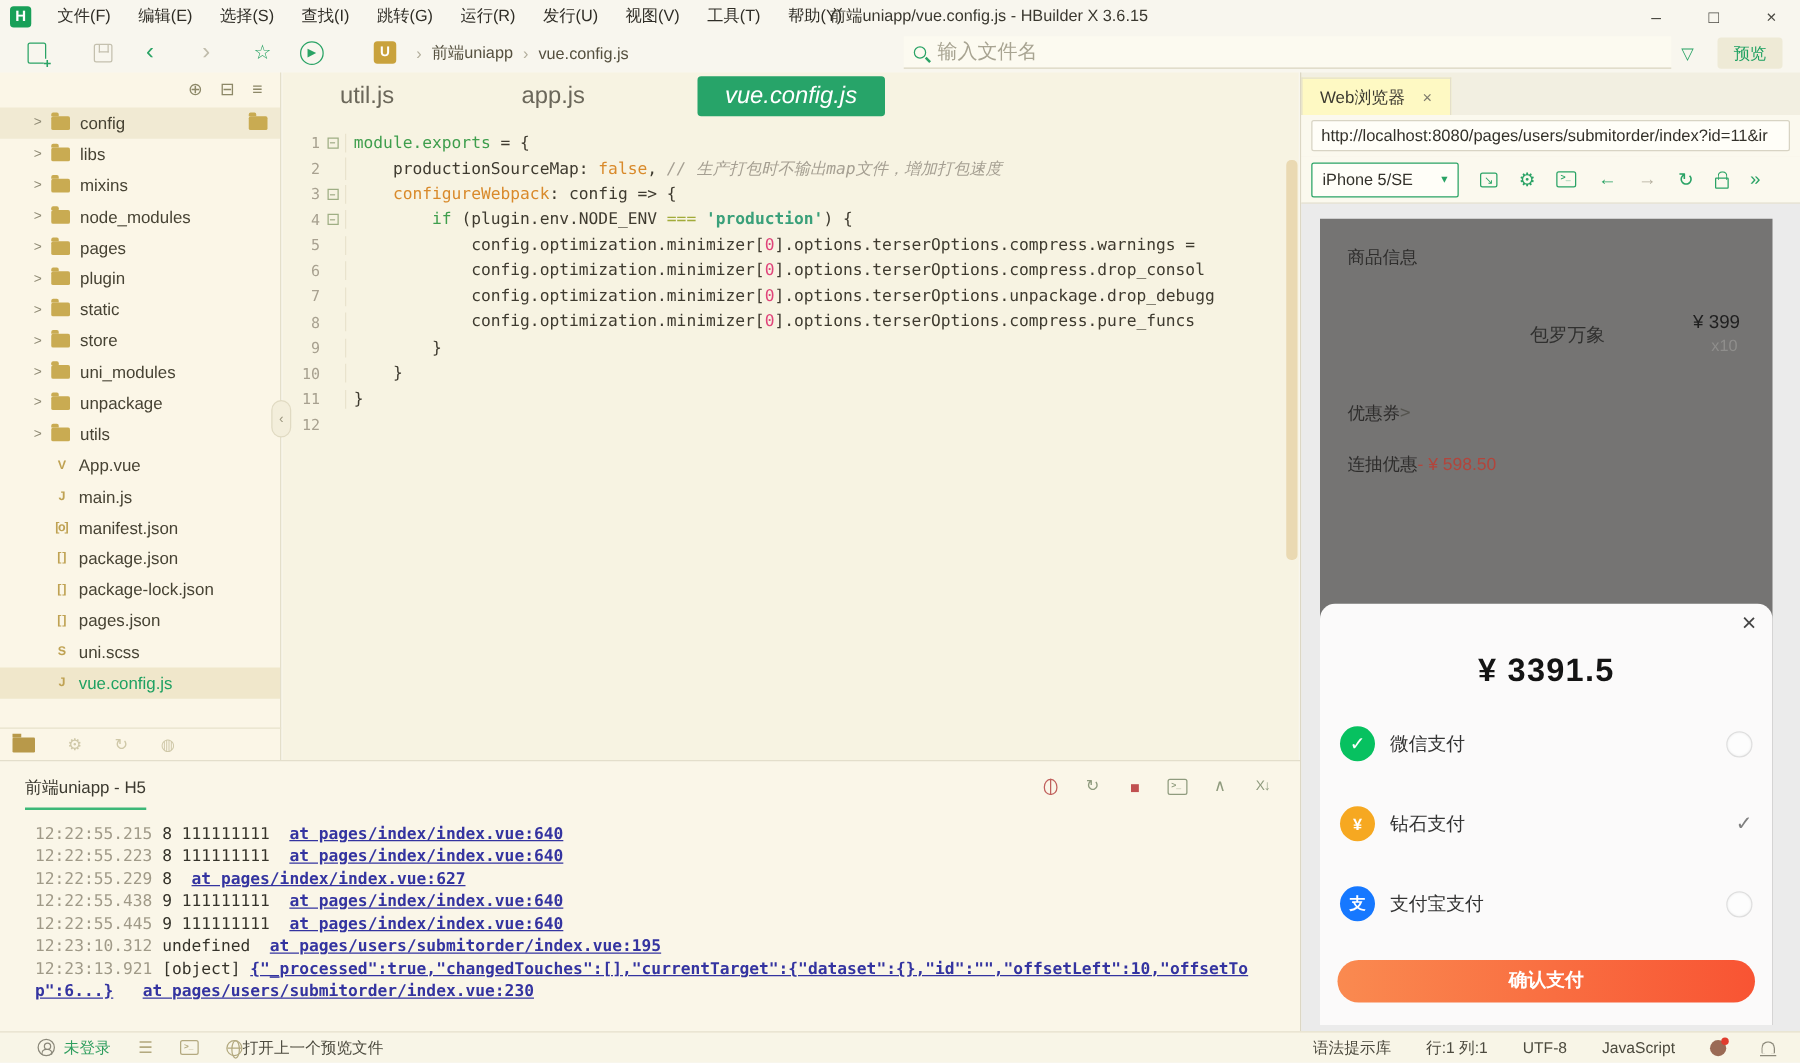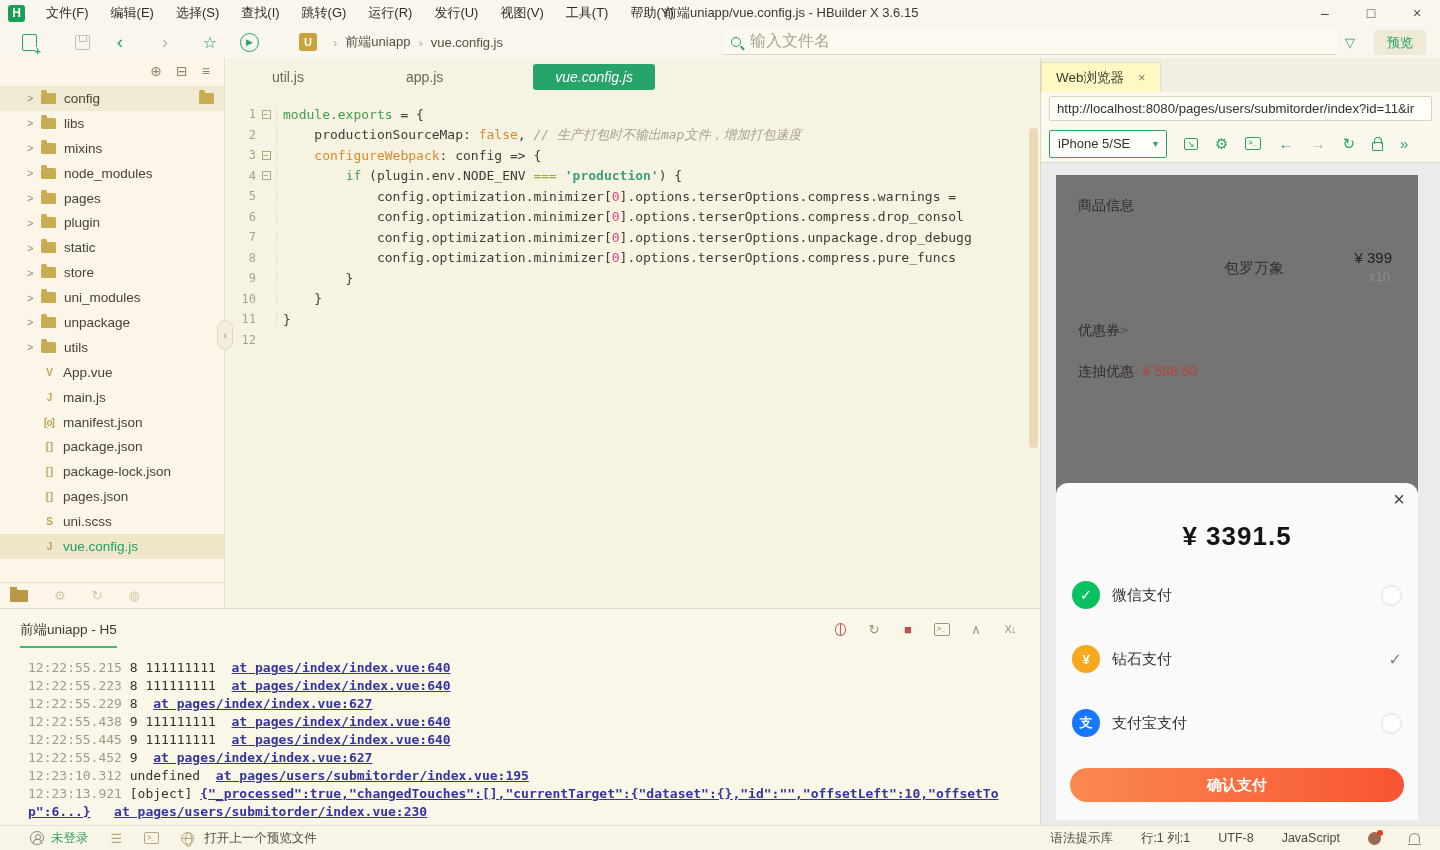--- a/index.html
+++ b/index.html
@@ -51,21 +51,21 @@
   .tree-row.active .tree-label { color:#1fa162; }
   .tree-trail { margin-left:auto; margin-right:10px; }
   .side-tabs { position:absolute; bottom:0; left:0; width:225px; height:26px; border-top:1px solid #e8e2cc; display:flex; align-items:center; gap:26px; padding-left:10px; }
   .side-tab-folder { width:18px; height:12px; background:#b8994a; border-radius:1px; position:relative; }
   .side-tab-folder::before { content:""; position:absolute; top:-3px; left:0; width:7px; height:3px; background:#b8994a; }
   .side-dim { color:#cfc8a8; font-size:13px; }
 
   
   .editor { position:absolute; left:226px; top:0; width:813px; height:550px; background:#f7f3e2; }
   .ed-tabs { height:38px; display:flex; align-items:center; padding-left:34px; }
-  .ed-tab { color:#6b675a; font-size:14px; margin-right:78px; padding:5px 12px; }
+  .ed-tab { color:#6b675a; font-size:19px; margin-right:78px; padding:5px 12px; }
   .ed-tab.active { background:#27a469; color:#fff; font-style:italic; border-radius:3px; margin-right:0; padding:5px 22px; }
   .code { position:absolute; top:46px; left:0; right:12px; font-family:"DejaVu Sans Mono","Liberation Mono",monospace; font-size:13px; }
   .code-line { display:flex; height:20.5px; align-items:center; white-space:pre; }
   .gutter { width:30px; text-align:right; color:#a8a190; font-size:12px; flex:none; }
   .foldbox { width:20px; flex:none; display:flex; justify-content:center; }
   .foldbox span { width:9px; height:9px; border:1px solid #9fae84; color:#7f9166; font-size:8px; line-height:7px; text-align:center; background:#f7f3e2; }
   .code-text { border-left:1px solid #e9e3cd; padding-left:6px; overflow:hidden; flex:1; }
   .c-d { color:#3f3b30; } .c-kw { color:#3f9e4d; } .c-or { color:#d98a2b; }
   .c-st { color:#3aa07a;font-weight:bold; } .c-nu { color:#e0447a; } .c-op { color:#a2ab3a; }
   .c-co { color:#a59f92; font-style:italic; }
@@ -138,21 +138,21 @@
   .statusbar { position:absolute; bottom:0; left:0; width:1440px; height:25px; background:#f8f5e7; border-top:1px solid #e5e0cc; display:flex; align-items:center; font-size:12.5px; color:#4c4a3e; }
   .sb-person { position:relative; width:14px; height:14px; border:1.3px solid #8b887a; border-radius:50%; margin:0 7px 0 30px; }
   .sb-person::before { content:""; position:absolute; left:4px; top:2px; width:4px; height:4px; border:1px solid #8b887a; border-radius:50%; }
   .sb-person::after { content:""; position:absolute; left:2px; top:7px; width:7px; height:4px; border:1px solid #8b887a; border-bottom:none; border-radius:4px 4px 0 0; }
   .sb-login { color:#2f9e5f; }
   .sb-ic { color:#b3a97f; margin-left:22px; font-size:13px; }
   .sb-term { width:15px; height:12px; border:1.2px solid #b3a97f; border-radius:2px; font-size:6.5px; line-height:9px; padding-left:2px; color:#b3a97f; margin-left:22px; font-weight:bold; }
   .sb-globe { position:relative; width:13px; height:13px; border:1.2px solid #b3a97f; border-radius:50%; margin-left:22px; }
   .sb-globe::before { content:""; position:absolute; left:3px; top:-1px; width:5px; height:13px; border:1px solid #b3a97f; border-radius:50%; }
   .sb-globe::after { content:""; position:absolute; left:0; top:5px; width:11px; height:1px; background:#b3a97f; }
-  .sb-openprev { margin-left:10px; }
+  .sb-openprev { margin-left:0; }
   .sb-right { margin-left:auto; display:flex; align-items:center; gap:28px; padding-right:20px; }
   .sb-pie { position:relative; width:13px; height:13px; border-radius:50%; background:#9a6a55; }
   .sb-pie::after { content:""; position:absolute; right:-2px; top:-2px; width:6px; height:6px; background:#e03c2e; border-radius:50%; }
   .sb-bell { position:relative; width:11px; height:10px; border:1.3px solid #8b887a; border-radius:6px 6px 1px 1px; border-bottom:none; }
   .sb-bell::after { content:""; position:absolute; left:-2px; bottom:-2px; width:13px; height:1.3px; background:#8b887a; }
 </style>
 </head>
 <body>
 
 <div class="app">
@@ -346,21 +346,20 @@
         <span class="ci">∧</span>
         <span class="ci" style="font-size:11px;letter-spacing:-1px;">X↓</span>
       </div>
     </div>
     <div class="logs">
         <div class="log-line"><span class="s-time">12:22:55.215 </span><span class="s-txt">8 111111111  </span><span class="s-link">at pages/index/index.vue:640</span></div>
         <div class="log-line"><span class="s-time">12:22:55.223 </span><span class="s-txt">8 111111111  </span><span class="s-link">at pages/index/index.vue:640</span></div>
         <div class="log-line"><span class="s-time">12:22:55.229 </span><span class="s-txt">8  </span><span class="s-link">at pages/index/index.vue:627</span></div>
         <div class="log-line"><span class="s-time">12:22:55.438 </span><span class="s-txt">9 111111111  </span><span class="s-link">at pages/index/index.vue:640</span></div>
         <div class="log-line"><span class="s-time">12:22:55.445 </span><span class="s-txt">9 111111111  </span><span class="s-link">at pages/index/index.vue:640</span></div>
-        <div class="log-line"><span class="s-time">12:22:55.452 </span><span class="s-txt">9  </span><span class="s-link">at pages/index/index.vue:627</span></div>
         <div class="log-line"><span class="s-time">12:23:10.312 </span><span class="s-txt">undefined  </span><span class="s-link">at pages/users/submitorder/index.vue:195</span></div>
         <div class="log-line"><span class="s-time">12:23:13.921 </span><span class="s-txt">[object] </span><span class="s-link">{"_processed":true,"changedTouches":[],"currentTarget":{"dataset":{},"id":"","offsetLeft":10,"offsetTop":6...}</span><span class="s-txt">   </span><span class="s-link">at pages/users/submitorder/index.vue:230</span></div>
       </div>
   </div>
 
   <section class="browser">
     <div class="br-tabs">
       <div class="br-tab">
         <span>Web浏览器</span>
         <span class="x">×</span>

